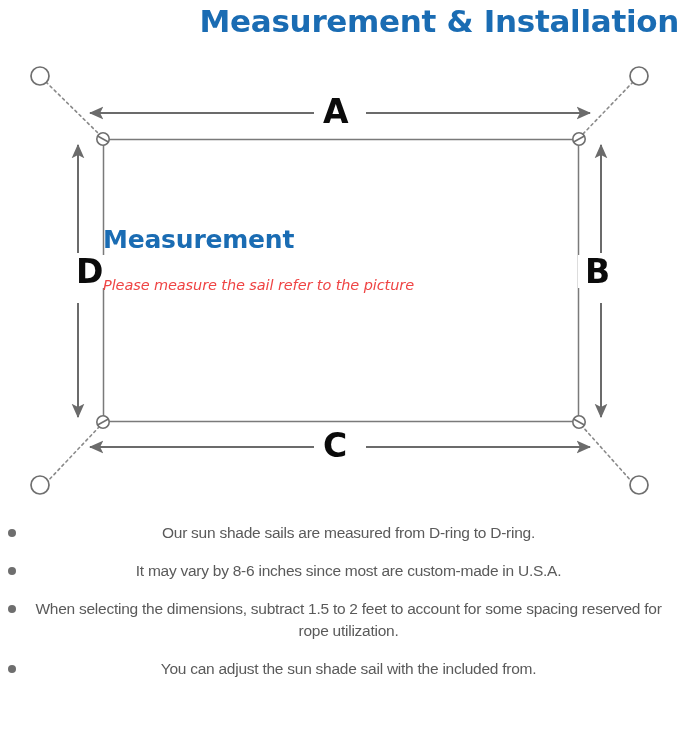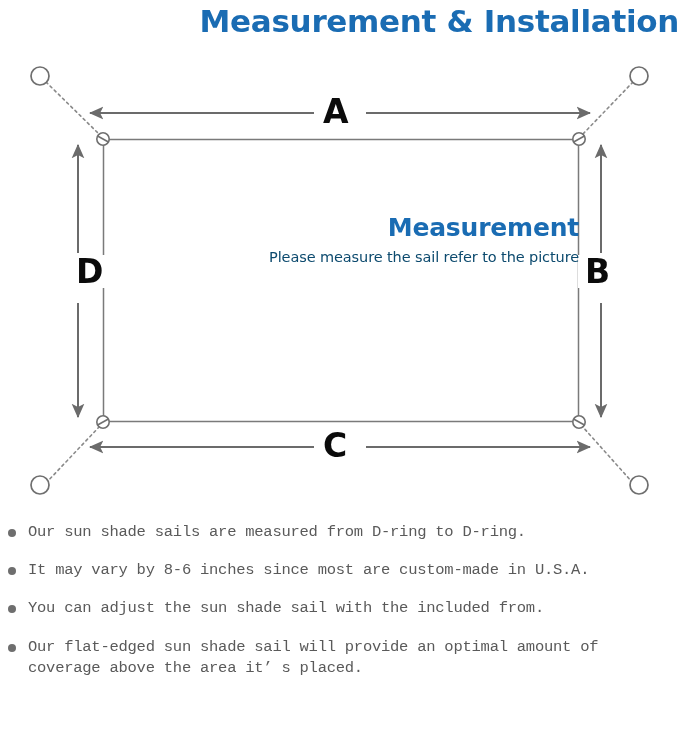--- a/index.html
+++ b/index.html
@@ -52,41 +52,42 @@
     padding: 0 7px;
   }
   #label-a { left: 316px; top: 49px; }
   #label-b { left: 578px; top: 209px; }
   #label-c { left: 316px; top: 383px; }
   #label-d { left: 69px;  top: 209px; }
 
   #sail-text {
     position: absolute;
     left: 103px;
-    top: 168px;
+    top: 180px;
     width: 476px;
-    text-align: right;
+    text-align: left;
     pointer-events: none;
   }
   #sail-title {
     font-family: "DejaVu Sans", sans-serif;
     font-size: 25px;
     font-weight: bold;
     color: #1a6cb3;
     line-height: 1.15;
     letter-spacing: -0.2px;
   }
   #sail-subtitle {
-    margin-top: 6px;
+    margin-top: 22px;
     font-family: "DejaVu Sans", sans-serif;
     font-size: 14.5px;
     font-weight: normal;
-    color: #0c4a6e;
+    color: #ef4444;
     line-height: 1.2;
     letter-spacing: -0.1px;
+    font-style: italic;
   }
 
   #notes {
     position: absolute;
     left: 0;
     top: 522px;
     width: 679px;
   }
   .note-row {
     position: relative;
@@ -102,25 +103,26 @@
   }
   .note-bullet i {
     display: block;
     width: 8px;
     height: 8px;
     border-radius: 50%;
     background: #6e6e6e;
   }
   .note-text {
     flex: 1 1 auto;
-    font-family: Liberation Mono, monospace;
+    font-family: Liberation Sans, sans-serif;
     font-size: 15.5px;
     line-height: 1.37;
     color: #5a5a5a;
     letter-spacing: -0.25px;
+    text-align: center;
   }
 </style>
 </head>
 <body>
 
 <div id="page-title">Measurement &amp; Installation</div>
 
 <div id="diagram">
 
   <svg width="679" height="476" viewBox="0 0 679 476" style="position:absolute;left:0;top:0;">
@@ -203,21 +205,21 @@
   <div class="note-row">
     <span class="note-bullet">
         <i></i>
       </span>
     <span class="note-text">It may vary by 8-6 inches since most are custom-made in U.S.A.</span>
   </div>
   <div class="note-row">
     <span class="note-bullet">
         <i></i>
       </span>
+    <span class="note-text">When selecting the dimensions, subtract 1.5 to 2 feet to account for some spacing reserved for rope utilization.</span>
+  </div>
+  <div class="note-row">
+    <span class="note-bullet">
+        <i></i>
+      </span>
     <span class="note-text">You can adjust the sun shade sail with the included from.</span>
   </div>
-  <div class="note-row">
-    <span class="note-bullet">
-        <i></i>
-      </span>
-    <span class="note-text">Our flat-edged sun shade sail will provide an optimal amount of coverage above the area it’ s placed.</span>
-  </div>
 </div>
 
 </body></html>

